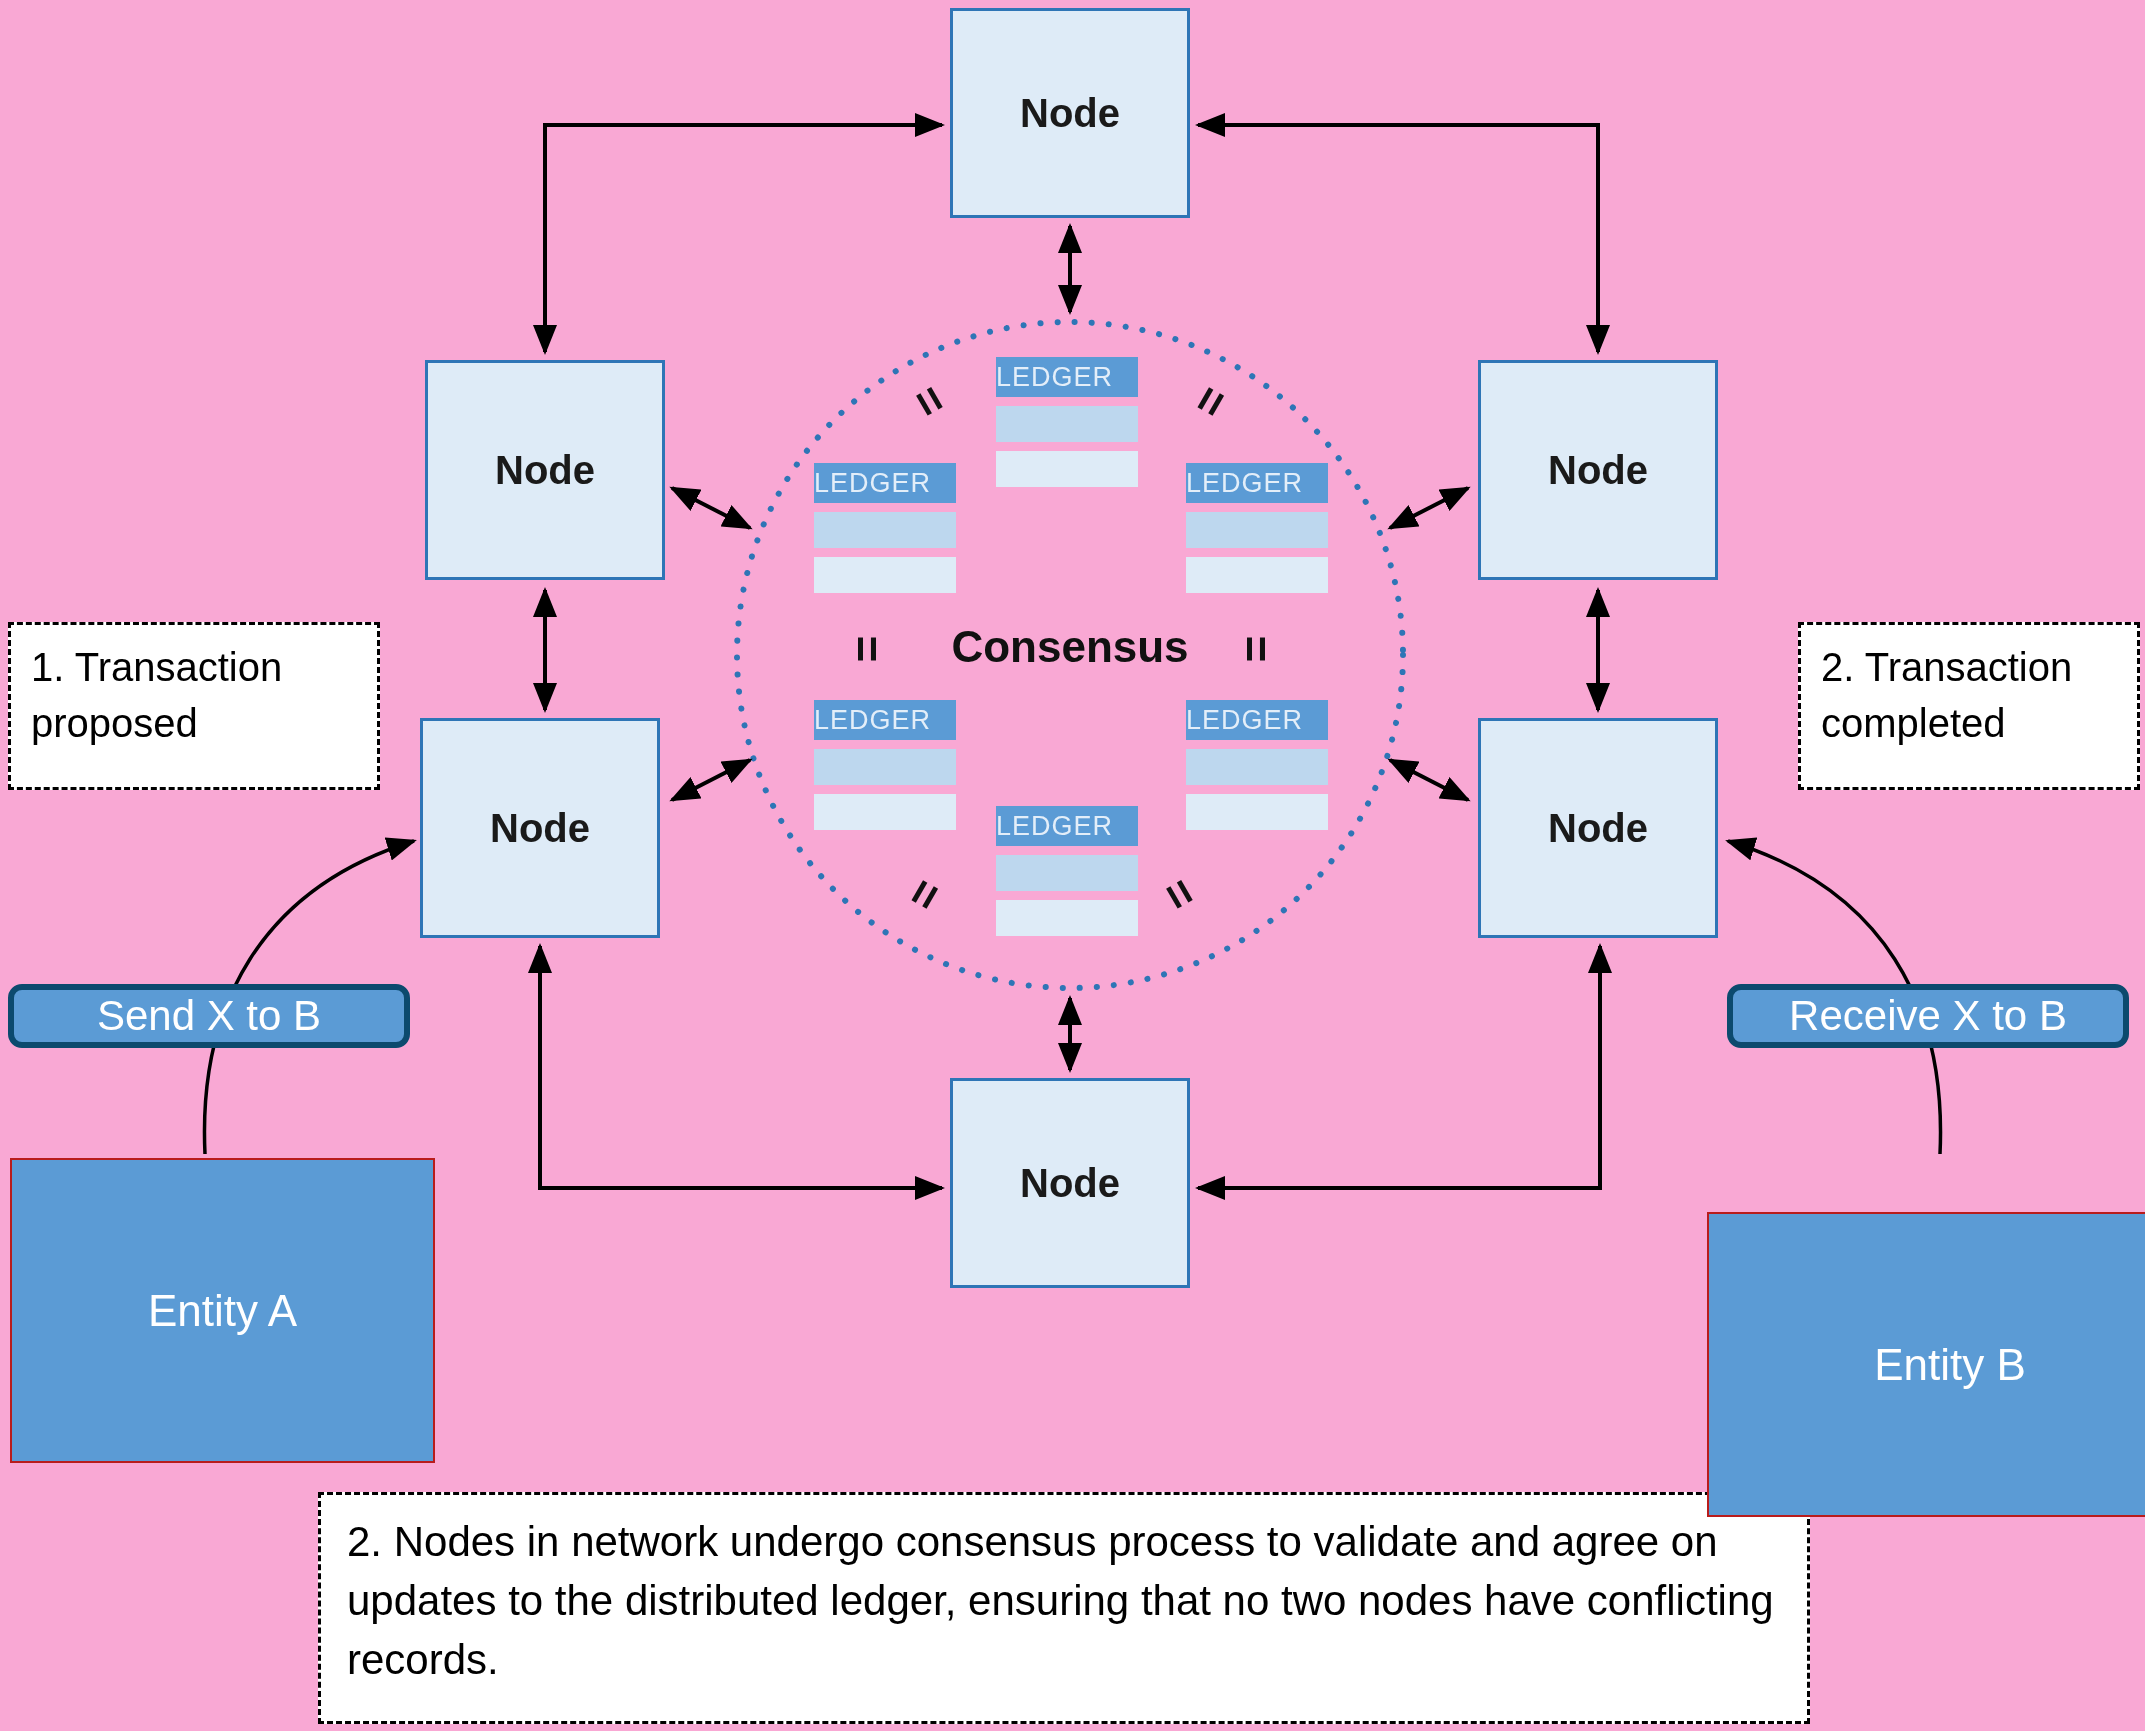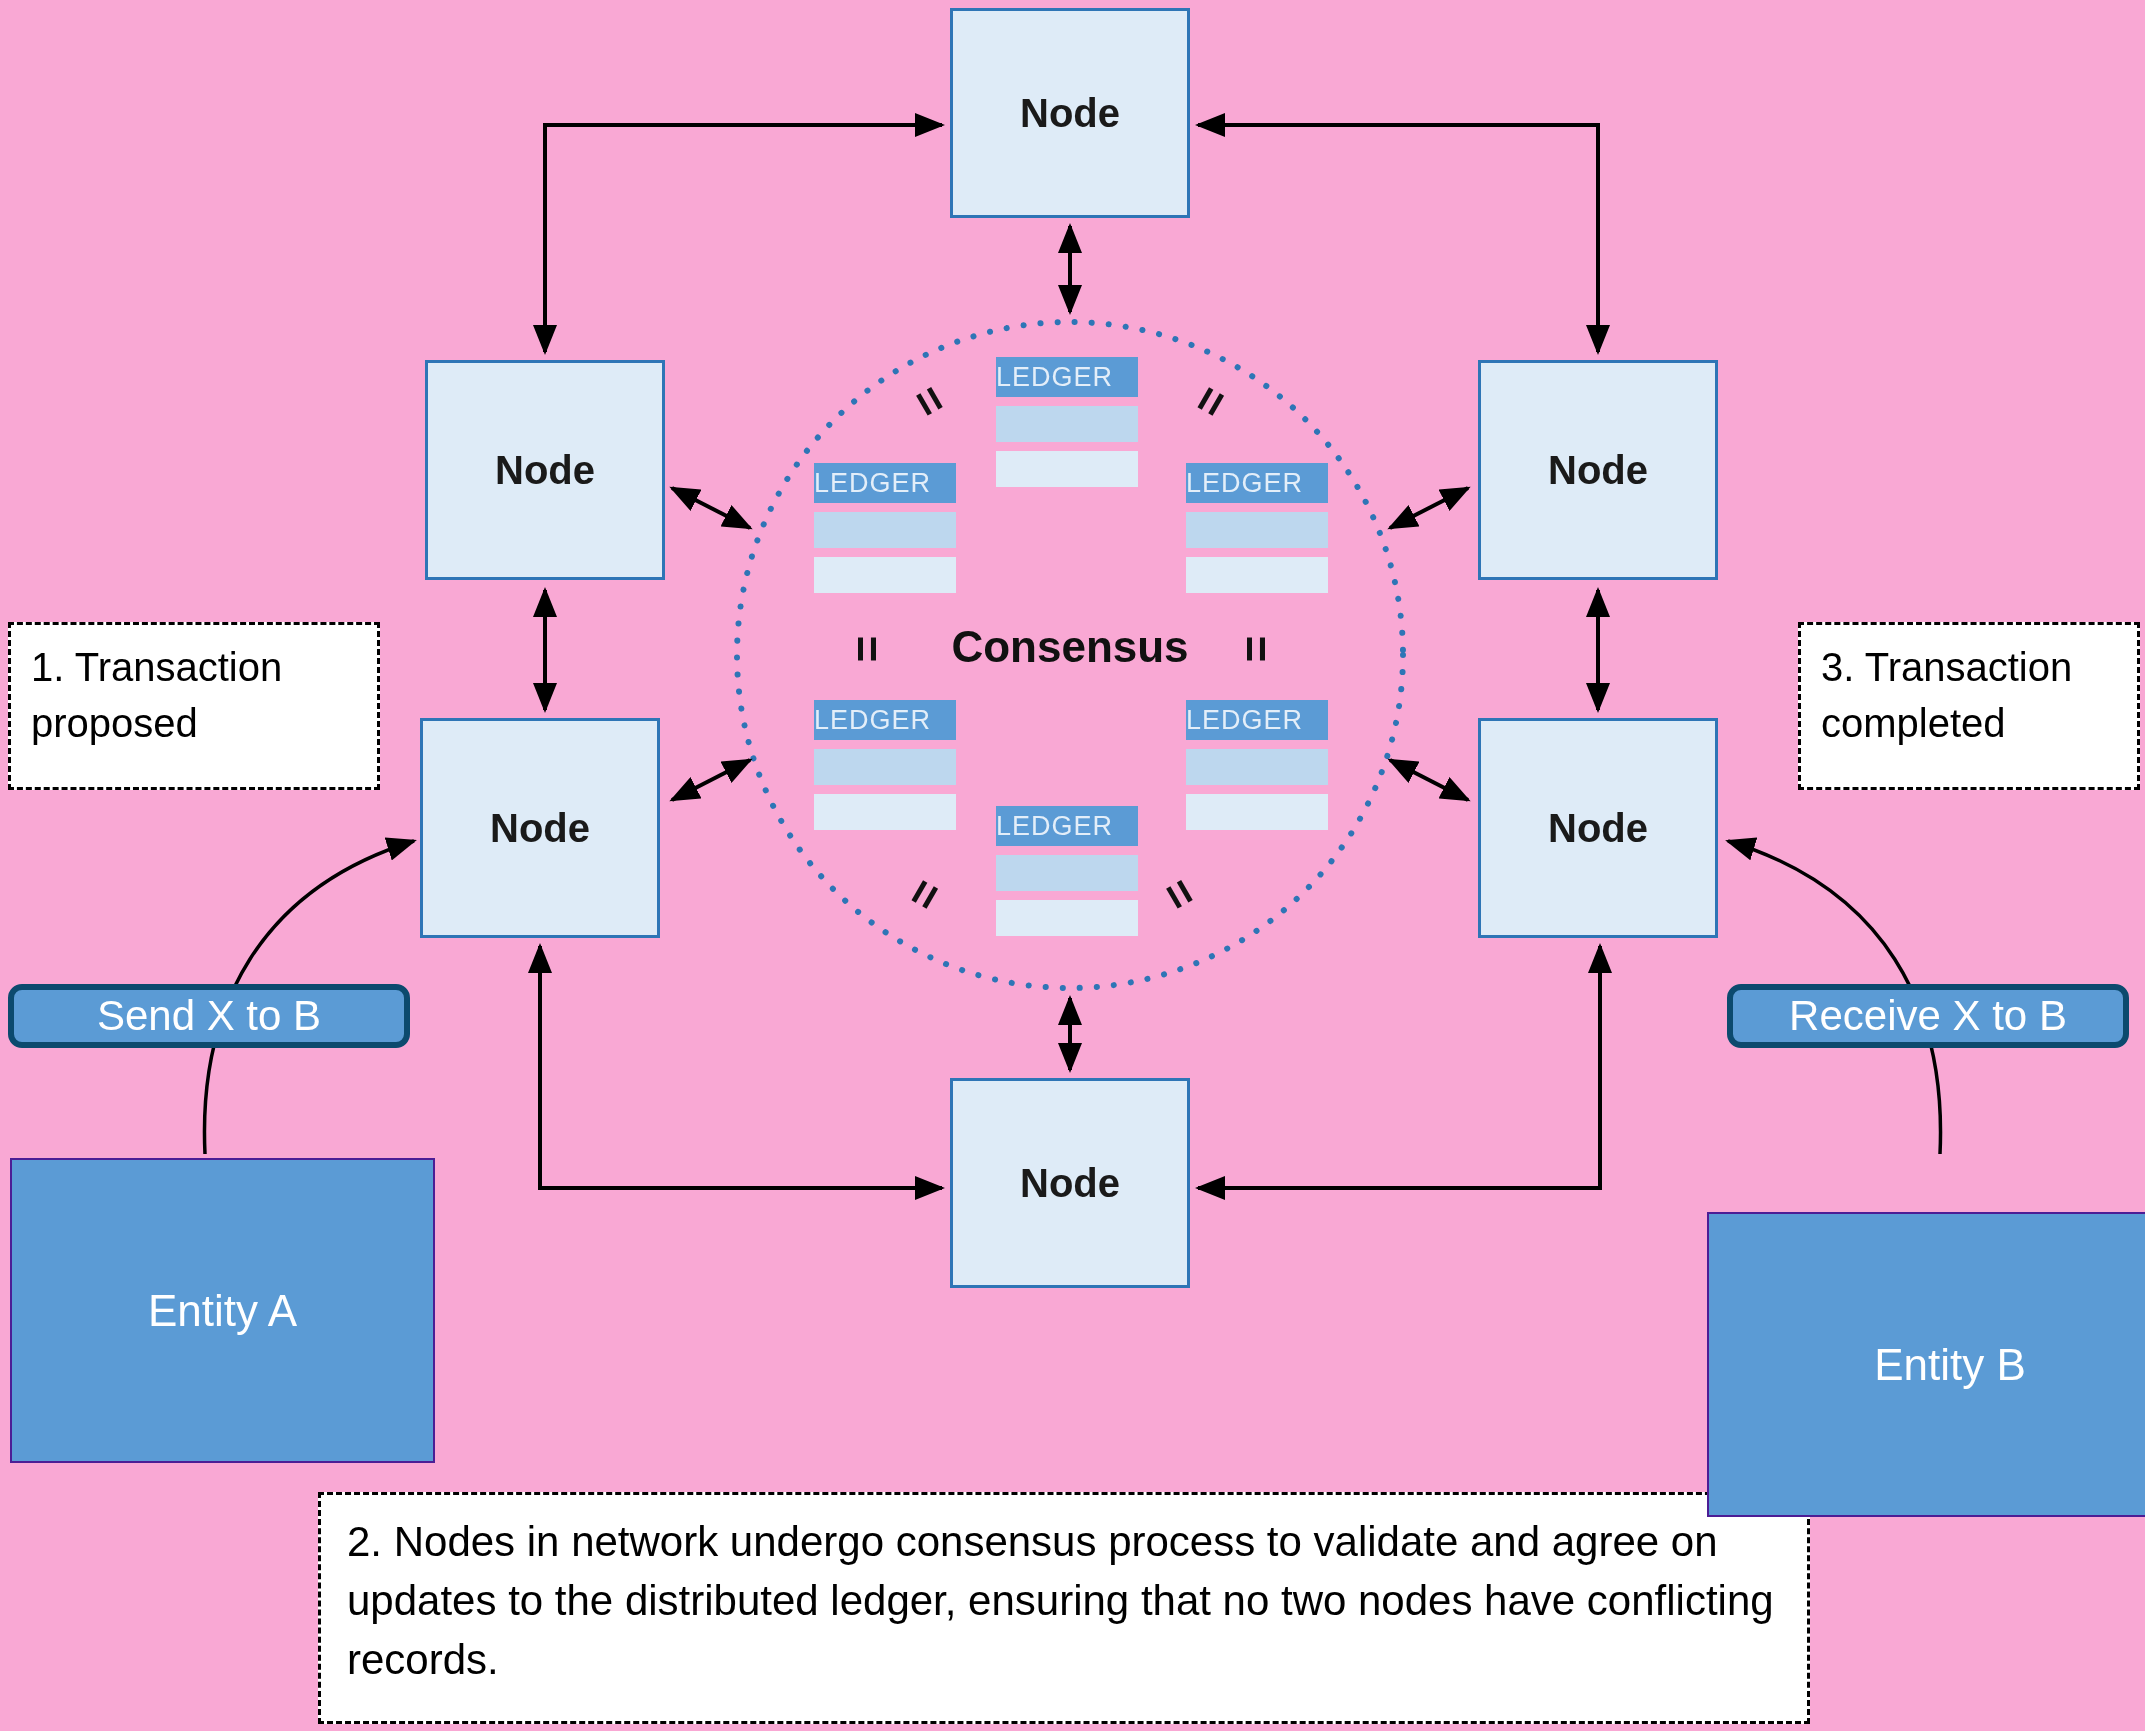--- a/index.html
+++ b/index.html
@@ -42,21 +42,21 @@
   .dashed-callout {
     position:absolute; box-sizing:border-box;
     border:3px dashed #000; background:#ffffff;
     color:#000; font-size:40px; line-height:1.4;
   }
   .callout-side { padding:14px 20px; }
   .callout-bottom { padding:18px 26px; font-size:42px; }
 
   .entity-box {
     position:absolute; box-sizing:border-box;
-    background:#5b9bd5; border:2px solid #4c1d95;
+    background:#5b9bd5; border:2px solid #b91c1c;
     color:#ffffff; font-size:44px;
     display:flex; align-items:center; justify-content:center;
   }
 
   .pill {
     position:absolute; box-sizing:border-box;
     background:#5b9bd5; border:6px solid #0c4a6e; border-radius:14px;
     color:#ffffff; font-size:42px;
     display:flex; align-items:center; justify-content:center;
   }
@@ -155,21 +155,21 @@
   <div class="equals" style="left:1188px; top:371px; transform:rotate(-60deg);">=</div>
   <div class="equals" style="left:845px; top:619px; transform:rotate(90deg);">=</div>
   <div class="equals" style="left:1234px; top:619px; transform:rotate(90deg);">=</div>
   <div class="equals" style="left:902px; top:864px; transform:rotate(-60deg);">=</div>
   <div class="equals" style="left:1158px; top:864px; transform:rotate(60deg);">=</div>
 
   <div class="dashed-callout callout-side" style="left:8px; top:622px; width:372px; height:168px;">
     <span>1. Transaction proposed</span>
   </div>
   <div class="dashed-callout callout-side" style="left:1798px; top:622px; width:342px; height:168px;">
-    <span>3. Transaction completed</span>
+    <span>2. Transaction completed</span>
   </div>
   <div class="dashed-callout callout-bottom" style="left:318px; top:1492px; width:1492px; height:232px;">
     <span>2. Nodes in network undergo consensus process to validate and agree on updates to the distributed ledger, ensuring that no two nodes have conflicting records.</span>
   </div>
 
   <div class="entity-box" style="left:10px; top:1158px; width:425px; height:305px;">
     <span>Entity A</span>
   </div>
   <div class="entity-box" style="left:1707px; top:1212px; width:458px; height:305px;padding-left:28px;">
     <span>Entity B</span>

